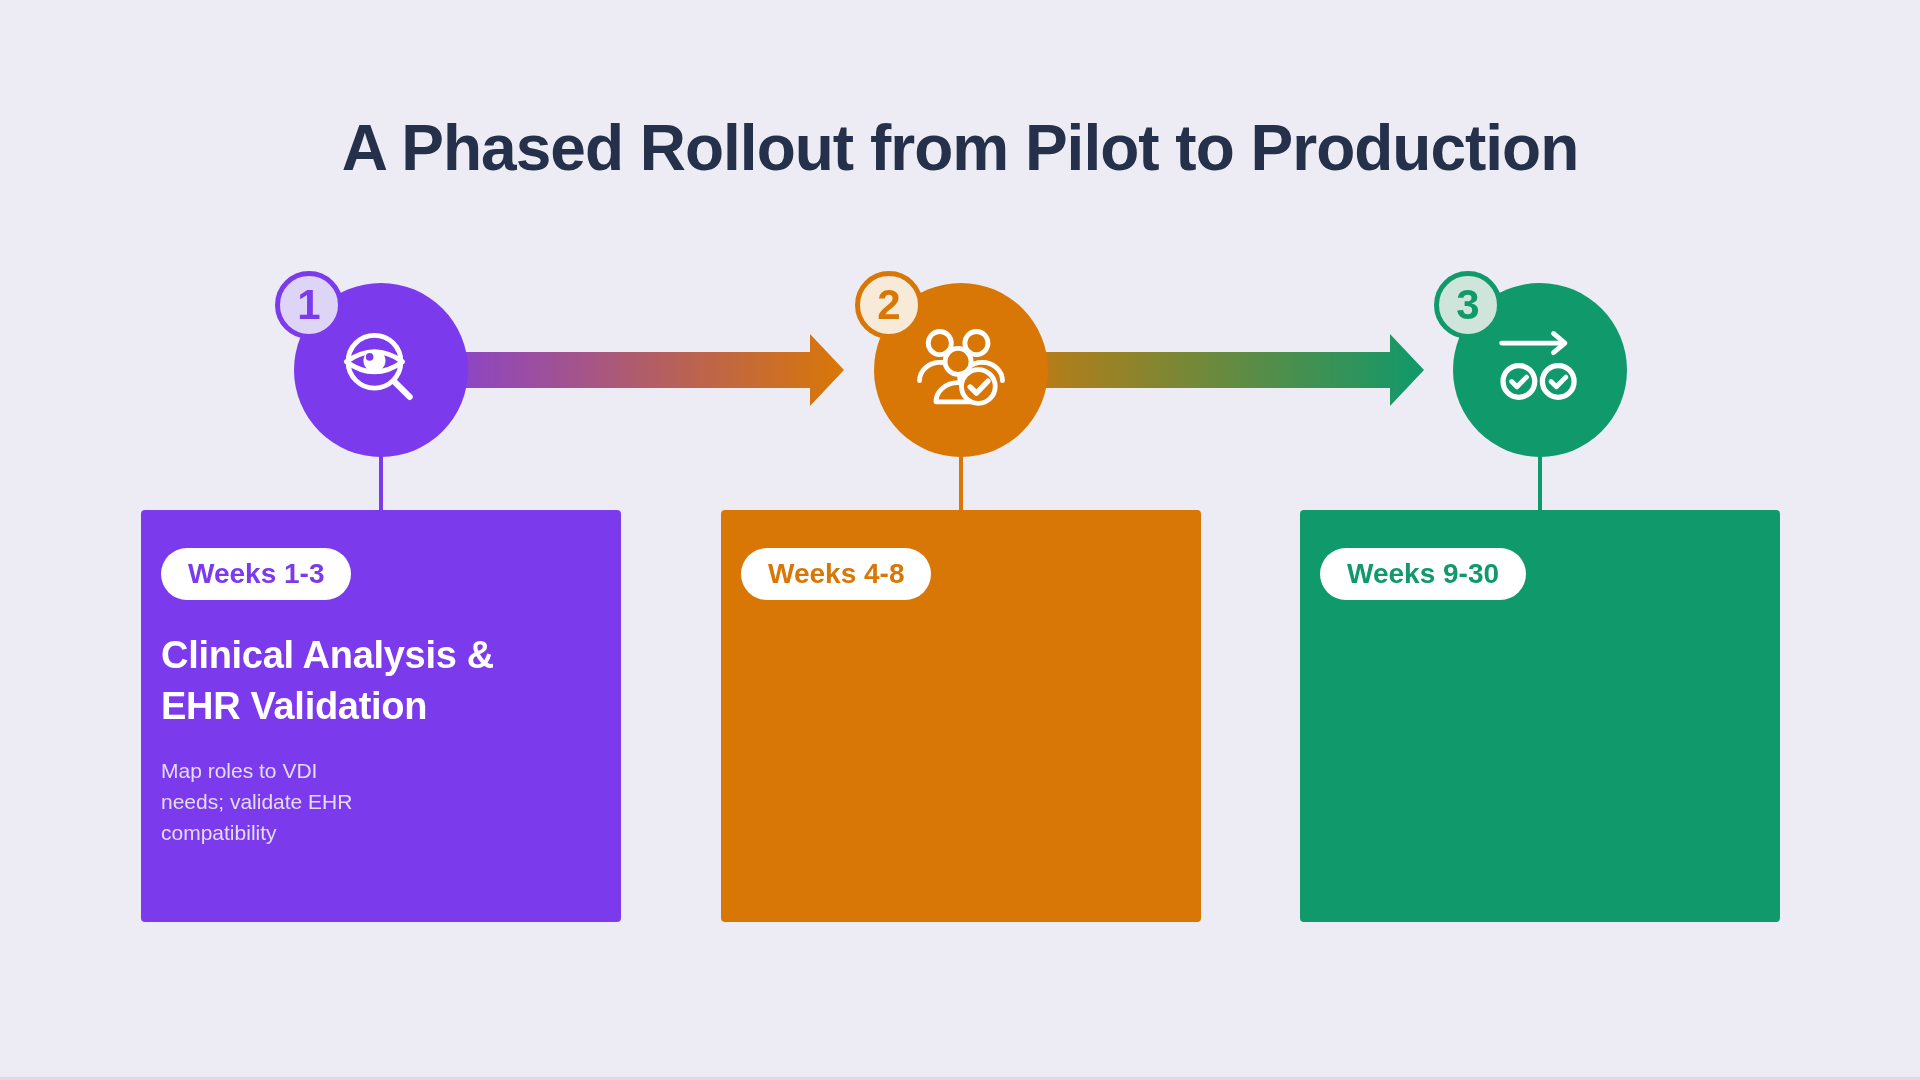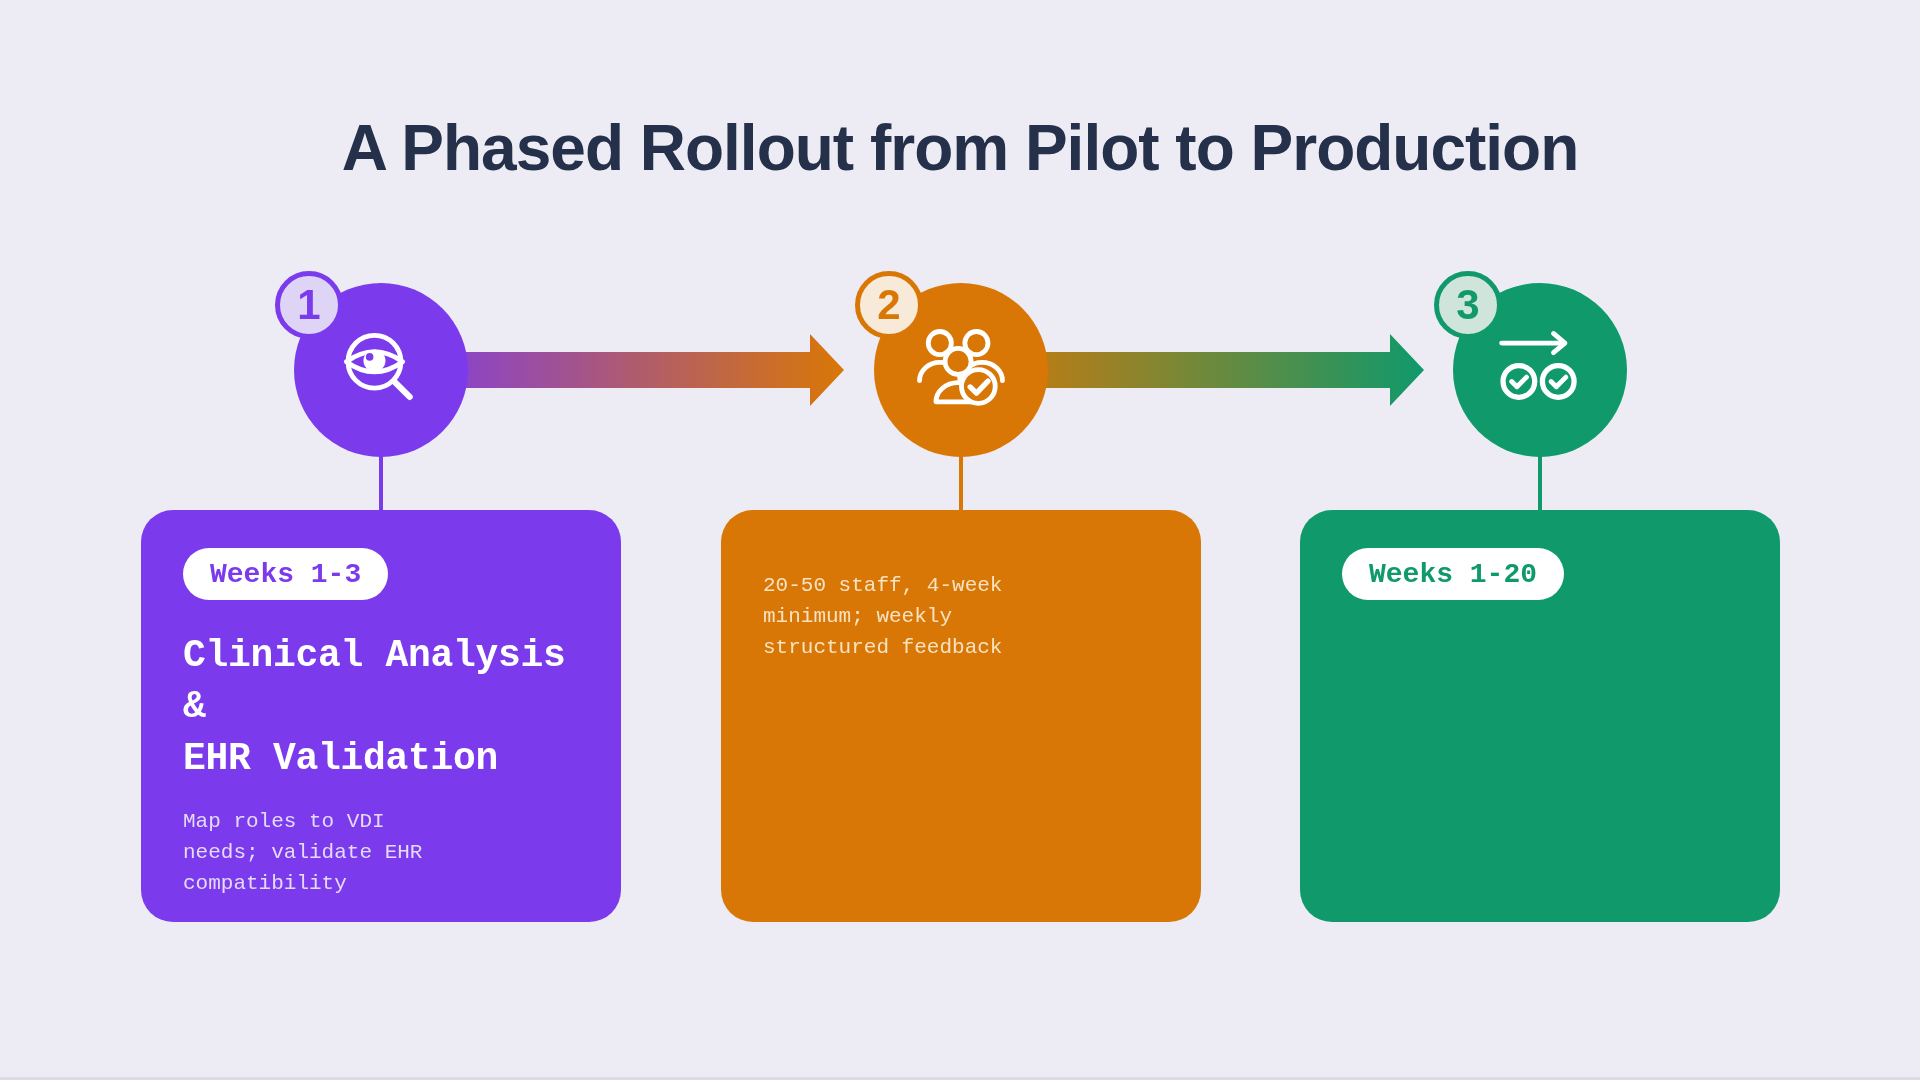--- a/index.html
+++ b/index.html
@@ -72,24 +72,23 @@
     display: flex; align-items: center; justify-content: center;
     z-index: 4;
   }
   .card {
     position: absolute;
     left: calc(var(--cx) - 240px);
     top: 510px;
     width: 480px; height: 412px;
     box-sizing: border-box;
     background: var(--accent);
-    border-radius: 32px;
-    padding: 38px 40px 0 42px;
+    border-radius: 4px;
+    padding: 38px 40px 0 20px;
     z-index: 2;
-    font-family: Liberation Mono, monospace;
   }
   .pill {
     display: inline-flex;
     align-items: center;
     height: 52px;
     padding: 0 27px;
     border-radius: 26px;
     background: #FFFFFF;
     color: var(--accent);
     font-size: 28px;
@@ -159,40 +158,38 @@
         <circle cx="52" cy="44" r="13.5" fill="#D97706" stroke="#FFFFFF" stroke-width="5"></circle>
         <path d="M29 86 a23 20 0 0 1 46 0 Z" fill="#D97706" stroke="#FFFFFF" stroke-width="5" stroke-linecap="round" stroke-linejoin="round"></path>
         <circle cx="73" cy="70" r="17.5" fill="#D97706" stroke="#FFFFFF" stroke-width="5"></circle>
         <path class="icon-stroke" d="M64.5 70.5 L71 77 L83 64.5" stroke-width="5.5"></path>
       </svg>
     </div>
     <div class="badge p2" style="--accent: #D97706; --badge-bg: #F7EAD9; --desc: #F7E2C2;">
       <span>2</span>
     </div>
     <div class="card p2" style="--accent: #D97706; --badge-bg: #F7EAD9; --desc: #F7E2C2;">
-      <p class="card-desc">20-50 staff, 4-week
-minimum; weekly
-structured feedback</p>
+      <span class="pill">Weeks 4-8</span>
     </div>
   </section>
 
   <section class="phase p3">
     <div class="connector p3" style="--accent: #10996B; --badge-bg: #CFE5DB; --desc: #C5E5D6;"></div>
     <div class="circle p3" style="--accent: #10996B; --badge-bg: #CFE5DB; --desc: #C5E5D6;">
       <svg width="96" height="96" viewBox="0 0 100 100" style="margin-top:-4px;">
         <line class="icon-stroke" x1="10" y1="24" x2="74" y2="24" stroke-width="5"></line>
         <path class="icon-stroke" d="M64 14 L76 24 L64 34" stroke-width="5"></path>
         <circle class="icon-stroke" cx="28" cy="64" r="16.5" stroke-width="5.5"></circle>
         <path class="icon-stroke" d="M20.5 64 L26 69.5 L36 59.5" stroke-width="5"></path>
         <circle class="icon-stroke" cx="69" cy="64" r="16.5" stroke-width="5.5"></circle>
         <path class="icon-stroke" d="M61.5 64 L67 69.5 L77 59.5" stroke-width="5"></path>
       </svg>
     </div>
     <div class="badge p3" style="--accent: #10996B; --badge-bg: #CFE5DB; --desc: #C5E5D6;">
       <span>3</span>
     </div>
     <div class="card p3" style="--accent: #10996B; --badge-bg: #CFE5DB; --desc: #C5E5D6;">
-      <span class="pill">Weeks 1-20</span>
+      <span class="pill">Weeks 9-30</span>
     </div>
   </section>
 
   <div class="bottom-edge"></div>
 </div>
 
 </body></html>

